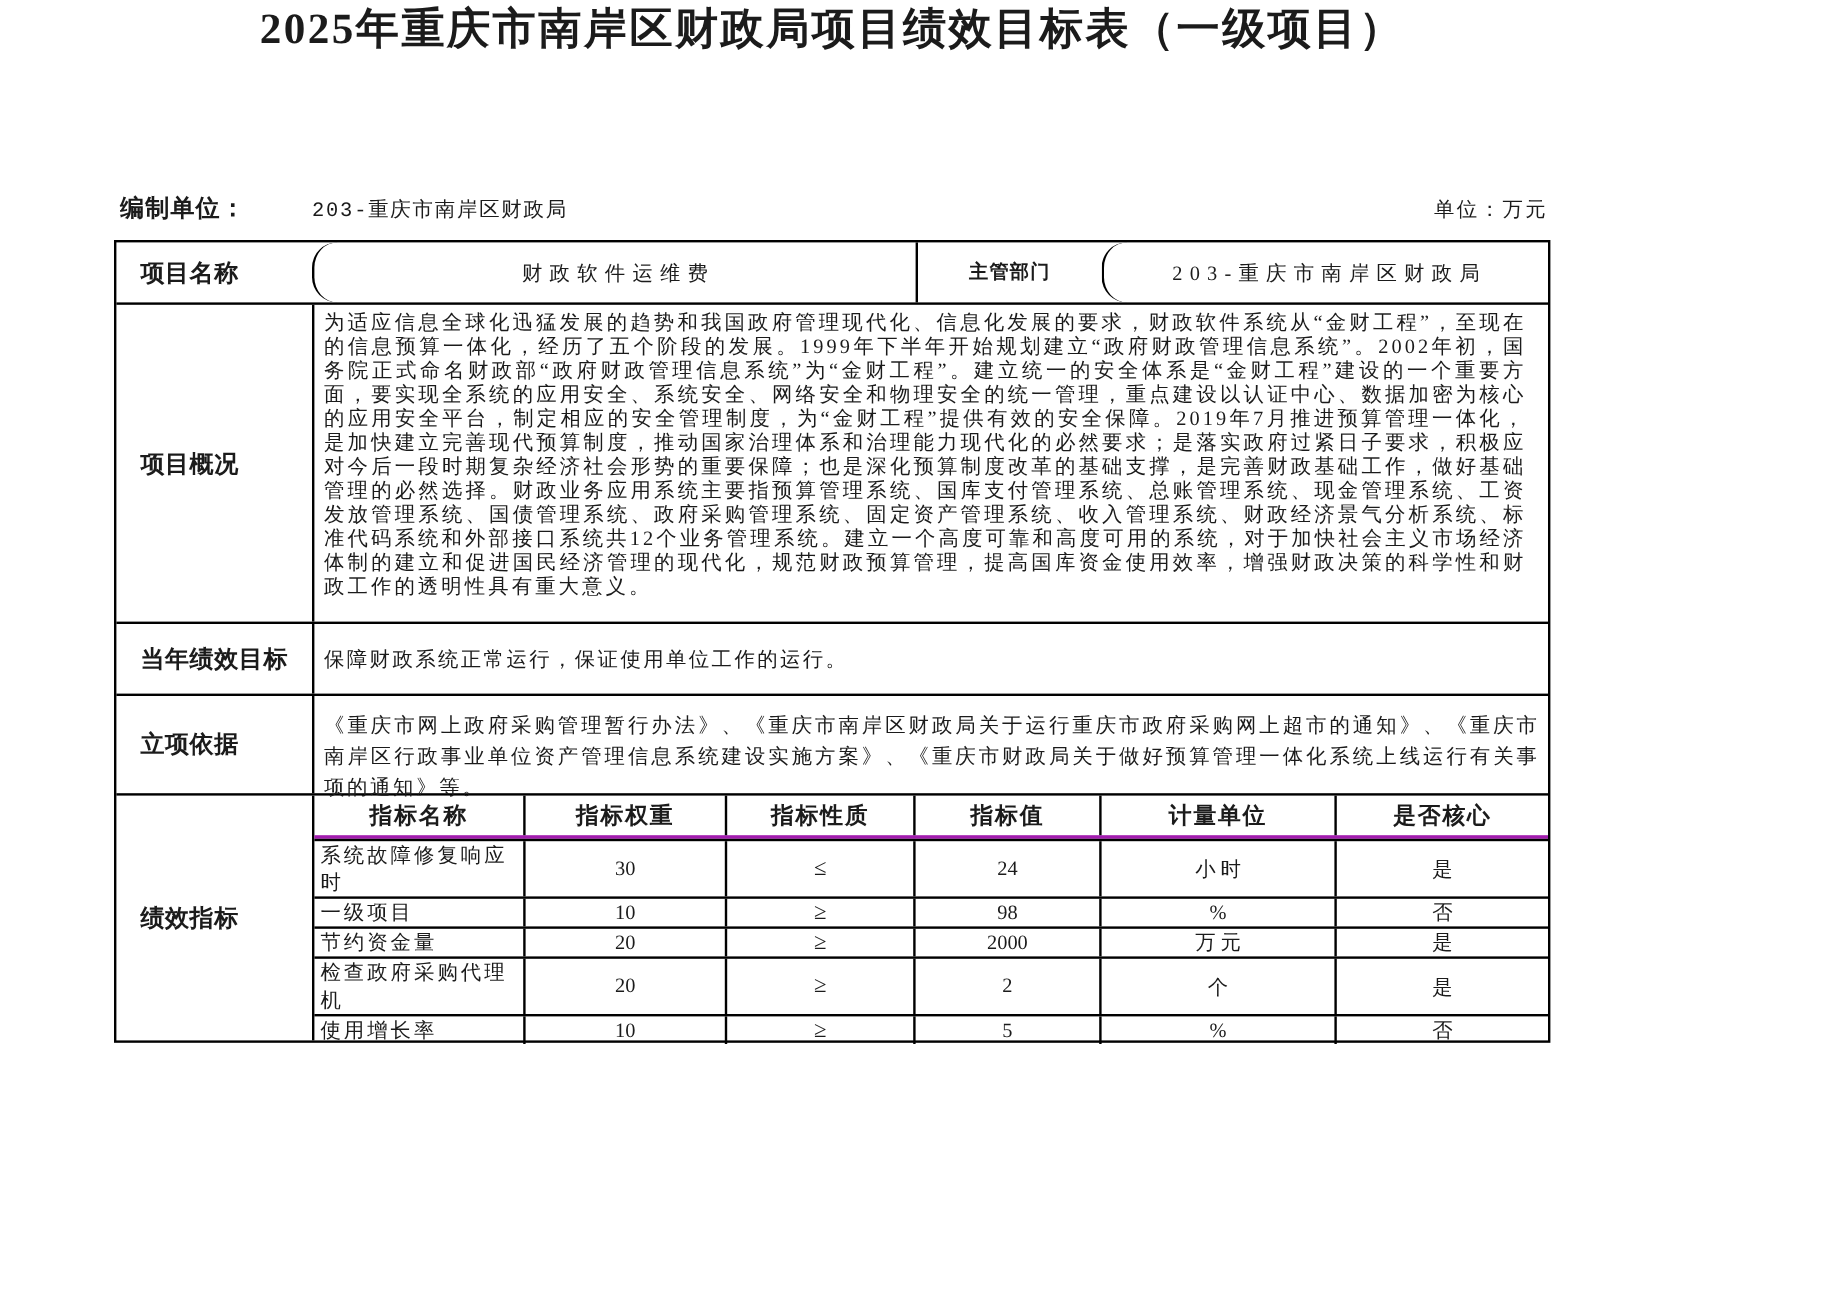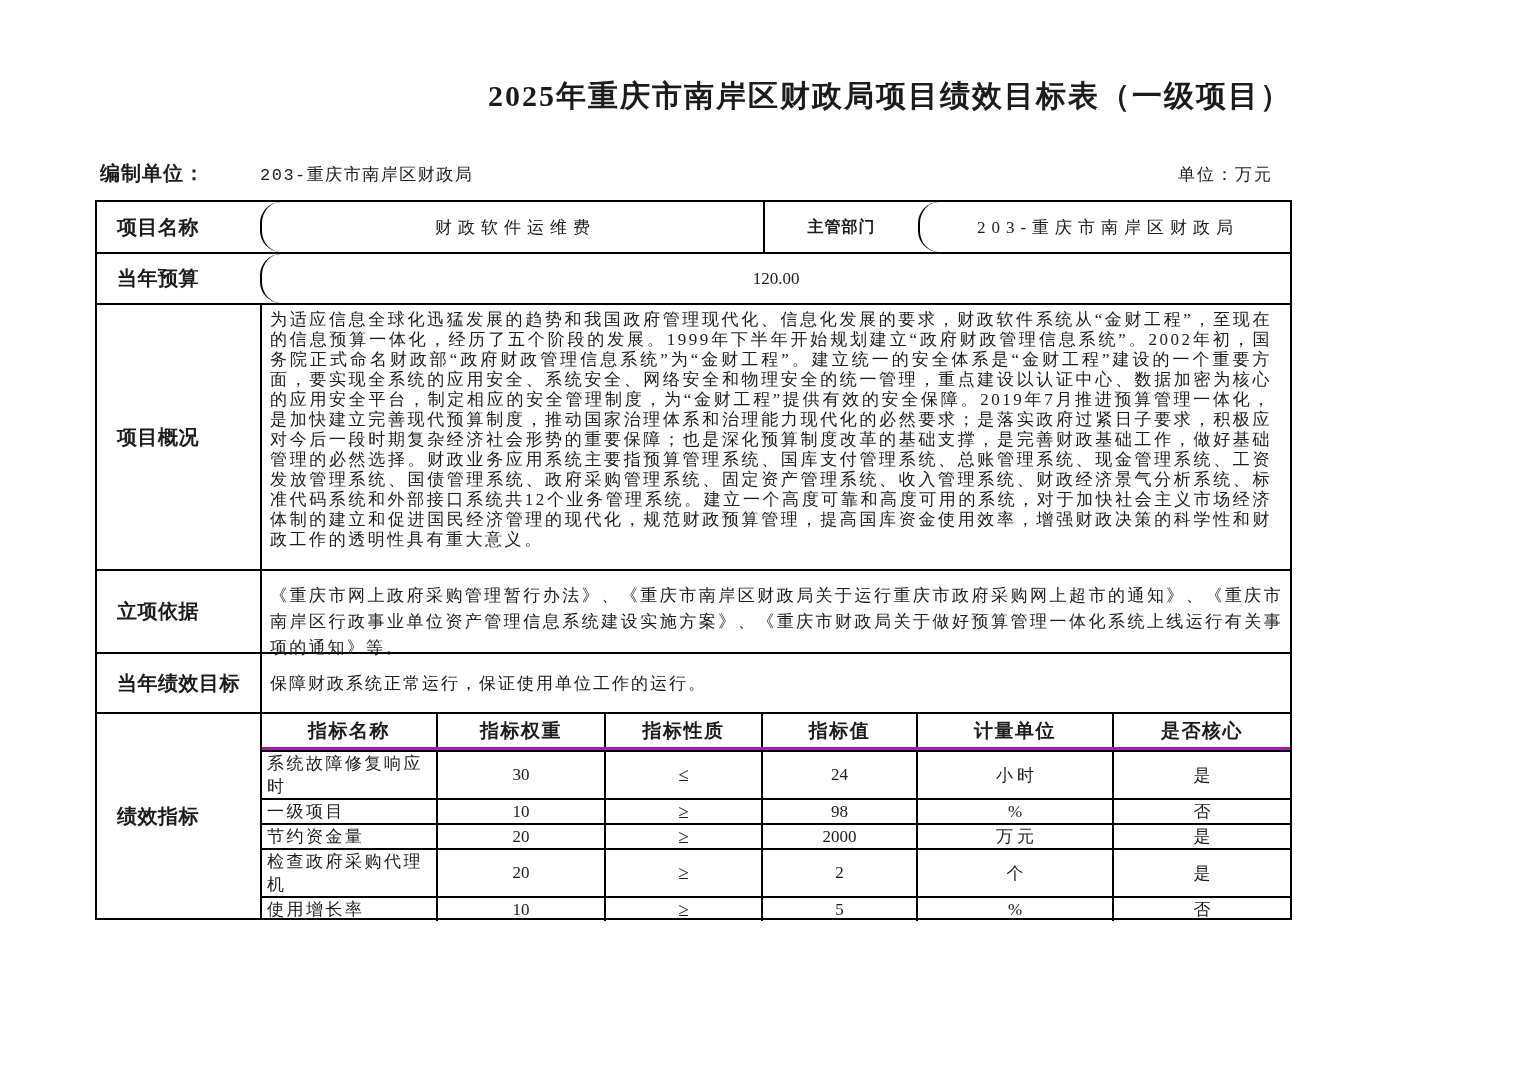--- a/index.html
+++ b/index.html
@@ -6,35 +6,34 @@
   html,body { background:#ffffff; }
   body {
     font-family:"Liberation Serif","DejaVu Serif",serif;
     color:#1b1b1b;
     width:1520px; height:1074px;
     position:relative; overflow:hidden;
   }
   .sheet { position:absolute; left:95px; top:0; width:1197px; }
 
   .doc-title {
-    margin-top:76px;
-    text-align:right;
-    font-size:30px;
+    text-align:center;
+    font-size:36px;
     font-weight:bold;
     letter-spacing:2px;
   }
 
   .meta {
     position:absolute; left:0; top:160px; width:1197px; height:30px;
     font-size:17px;
     font-family:Liberation Mono, monospace;
   }
   .meta-label { position:absolute; left:5px; top:0; font-size:20px; font-weight:bold; letter-spacing:1px; }
   .meta-value { position:absolute; left:165px; top:3px; letter-spacing:1.5px; }
-  .meta-unit  { position:absolute; right:19px; top:3px; letter-spacing:2px; }
+  .meta-unit  { position:absolute; right:2px; top:3px; letter-spacing:2px; }
 
   .tbl {
     position:absolute; left:0; top:200px; width:1197px;
     border:2px solid #000;
     background:#fff;
   }
   .row { display:flex; width:100%; }
   .row + .row { border-top:2px solid #000; }
   .cell { min-width:0; }
   .cell + .cell { border-left:2px solid #000; }
@@ -112,38 +111,34 @@
 
   <div class="tbl">
 
     <div class="row r1">
       <div class="cell lbl">项目名称</div>
       <div class="cell c-projname vcenter val sp">财政软件运维费</div>
       <div class="cell c-depthead vcenter">主管部门</div>
       <div class="cell c-deptval vcenter val sp">203-重庆市南岸区财政局</div>
     </div>
 
-    <div class="row r2">
-      <div class="cell lbl">当年预算</div>
-      <div class="cell c-wide vcenter val">120.00</div>
-    </div>
 
     <div class="row r3">
       <div class="cell lbl">项目概况</div>
       <div class="cell para">为适应信息全球化迅猛发展的趋势和我国政府管理现代化、信息化发展的要求，财政软件系统从“金财工程”，至现在的信息预算一体化，经历了五个阶段的发展。1999年下半年开始规划建立“政府财政管理信息系统”。2002年初，国务院正式命名财政部“政府财政管理信息系统”为“金财工程”。建立统一的安全体系是“金财工程”建设的一个重要方面，要实现全系统的应用安全、系统安全、网络安全和物理安全的统一管理，重点建设以认证中心、数据加密为核心的应用安全平台，制定相应的安全管理制度，为“金财工程”提供有效的安全保障。2019年7月推进预算管理一体化，是加快建立完善现代预算制度，推动国家治理体系和治理能力现代化的必然要求；是落实政府过紧日子要求，积极应对今后一段时期复杂经济社会形势的重要保障；也是深化预算制度改革的基础支撑，是完善财政基础工作，做好基础管理的必然选择。财政业务应用系统主要指预算管理系统、国库支付管理系统、总账管理系统、现金管理系统、工资发放管理系统、国债管理系统、政府采购管理系统、固定资产管理系统、收入管理系统、财政经济景气分析系统、标准代码系统和外部接口系统共12个业务管理系统。建立一个高度可靠和高度可用的系统，对于加快社会主义市场经济体制的建立和促进国民经济管理的现代化，规范财政预算管理，提高国库资金使用效率，增强财政决策的科学性和财政工作的透明性具有重大意义。</div>
     </div>
 
+    <div class="row r5">
+      <div class="cell lbl">当年绩效目标</div>
+      <div class="cell goal">保障财政系统正常运行，保证使用单位工作的运行。</div>
+    </div>
+
     <div class="row r4">
       <div class="cell lbl">立项依据</div>
       <div class="cell para2">《重庆市网上政府采购管理暂行办法》、《重庆市南岸区财政局关于运行重庆市政府采购网上超市的通知》、《重庆市南岸区行政事业单位资产管理信息系统建设实施方案》、《重庆市财政局关于做好预算管理一体化系统上线运行有关事项的通知》等。</div>
-    </div>
-
-    <div class="row r5">
-      <div class="cell lbl">当年绩效目标</div>
-      <div class="cell goal">保障财政系统正常运行，保证使用单位工作的运行。</div>
     </div>
 
     <div class="row r6">
       <div class="cell lbl">绩效指标</div>
       <div class="cell sub">
 
         <div class="srow shead">
           <div class="scell sc1">指标名称</div>
           <div class="scell sc2">指标权重</div>
           <div class="scell sc3">指标性质</div>

